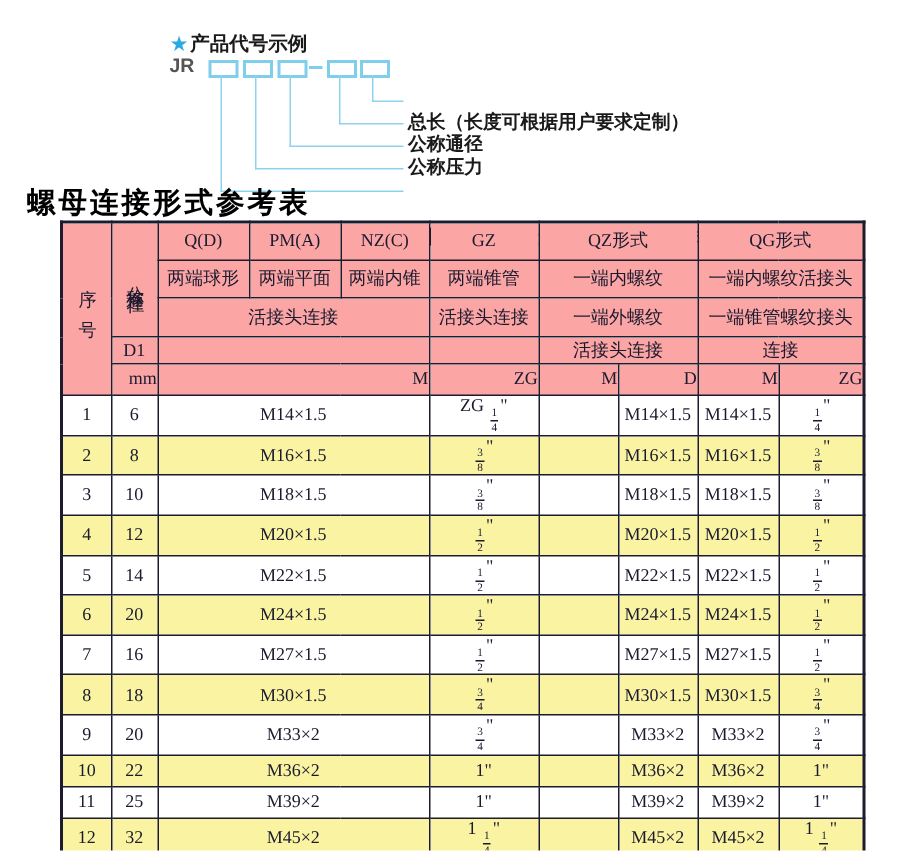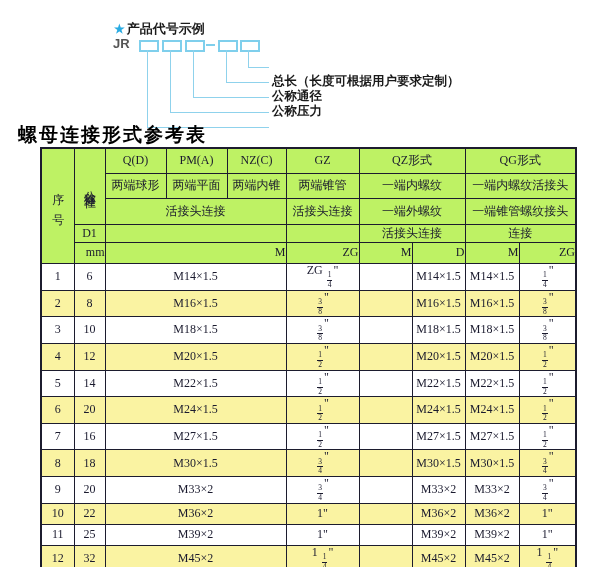--- a/index.html
+++ b/index.html
@@ -17,21 +17,21 @@
   .diag-label{position:absolute;left:272px;font-size:12.5px;font-weight:600;color:#1a1a1a;white-space:nowrap;}
 
   
   .tbl-title{position:absolute;left:18px;top:122px;font-size:19px;font-weight:800;
              font-family:"DejaVu Serif","Liberation Serif",serif;color:#000;letter-spacing:2px;}
   table{position:absolute;left:40px;top:147px;width:535px;border-collapse:collapse;
         table-layout:fixed;font-family:"Liberation Serif",serif;}
   td{border:1px solid #1c1c2e;text-align:center;vertical-align:middle;
      font-size:12px;padding:0;line-height:1.1;overflow:hidden;}
   table{border:2px solid #1c1c2e;}
-  thead td{background:#bef264;margin-left:43px;}
+  thead td{background:#fca5a5;margin-left:43px;}
   tr.hr1 td{height:24px;}
   tr.hr2 td{height:24px;}
   tr.hr3 td{height:25px;}
   tr.hr4 td{height:17px;}
   tr.hr5 td{height:20px;text-align:right;}
   tbody td{height:20px;background:#fff;}
   tbody tr.alt td{background:#faf3a2;}
   .vtext{writing-mode:vertical-rl;text-orientation:upright;margin:0 auto;}
   .v-seq{letter-spacing:1.8em;}
   .v-dn{letter-spacing:0.18em;}

